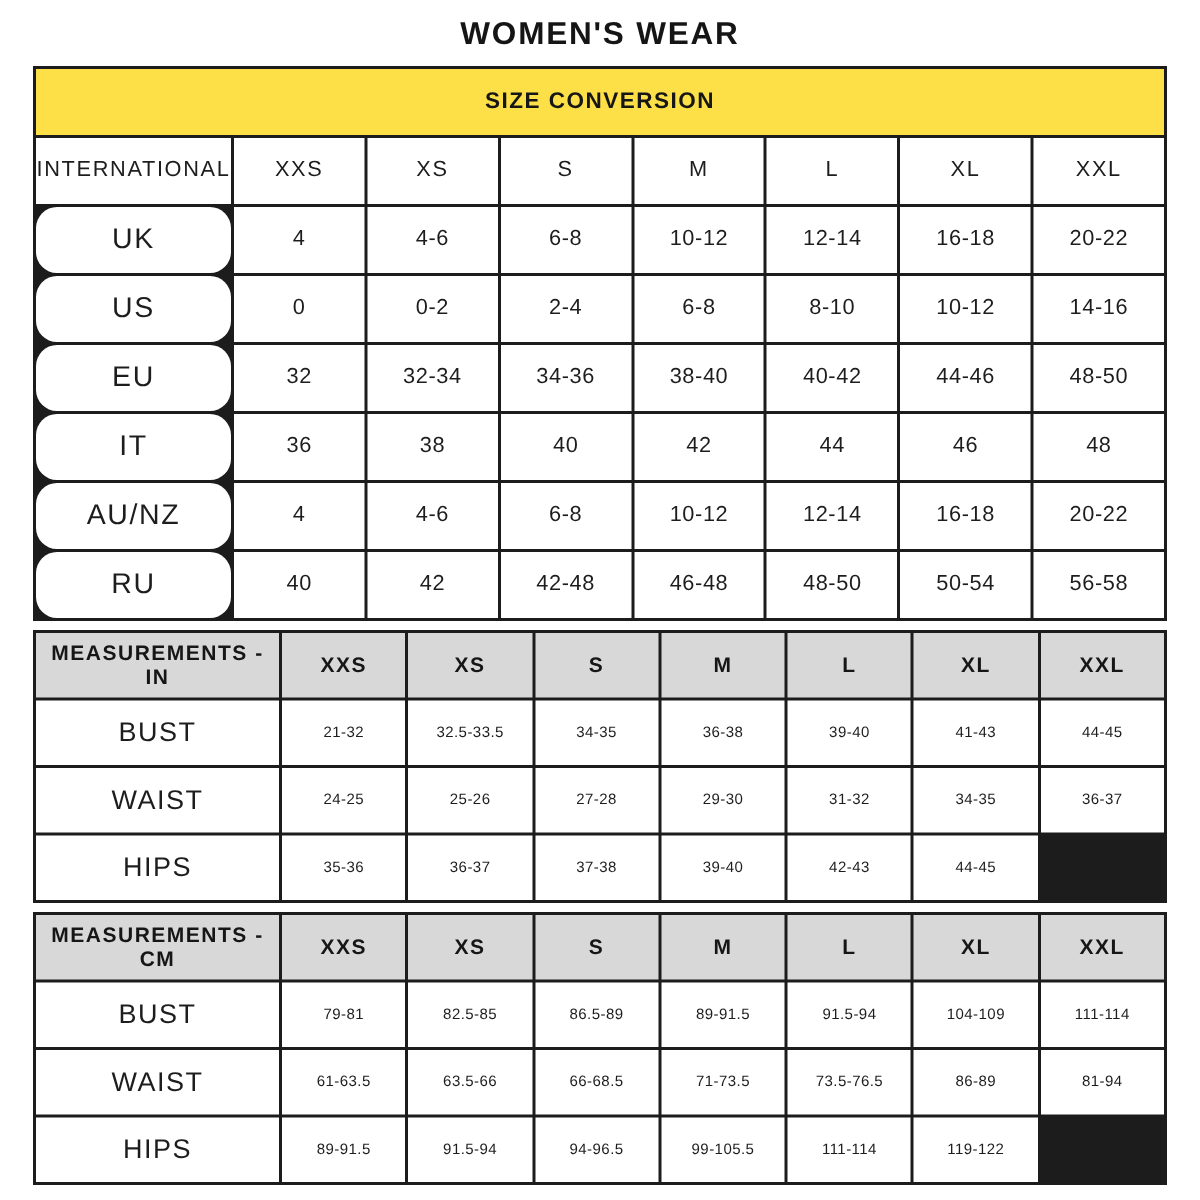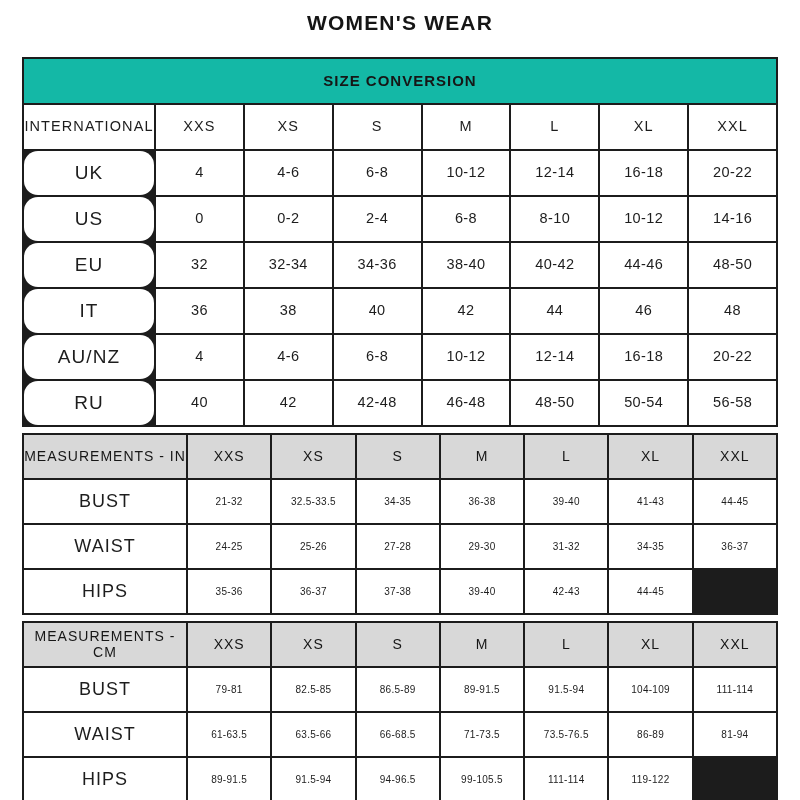--- a/index.html
+++ b/index.html
@@ -13,21 +13,21 @@
     -webkit-font-smoothing: antialiased;
   }
   .page { width: 800px; height: 800px; overflow: hidden; }
   .title {
     text-align: center;
     font-size: 21px;
     font-weight: 700;
     letter-spacing: 1.2px;
     margin: 0;
     padding-top: 11px;
-    padding-bottom: 22px;
+    padding-bottom: 9px;
     color: #151515;
   }
   .sheet { width: 756px; margin: 0 auto; }
 
   
   .tbl {
     display: grid;
     gap: 2px;
     background: #1c1c1c;
     border: 2px solid #1c1c1c;
@@ -39,28 +39,28 @@
   .cell {
     background: #ffffff;
     display: flex;
     align-items: center;
     justify-content: center;
     text-align: center;
     line-height: 1.1;
   }
   .banner {
     grid-column: 1 / -1;
-    background: #14b8a6;
+    background: #fde047;
     font-weight: 700;
     font-size: 15px;
     letter-spacing: 1px;
     color: #161616;
   }
   .grey { background: #d8d8d8; }
-  .hdr-bold { font-weight: 400; font-size: 14px; letter-spacing: 1px; color: #161616; }
+  .hdr-bold { font-weight: 700; font-size: 14px; letter-spacing: 1px; color: #161616; }
   .hdr1 { font-size: 14.5px; letter-spacing: 1.1px; }
   .lbl { font-size: 19px; letter-spacing: 1.1px; border-radius: 14px; }
   .lbl-sm { font-size: 18px; letter-spacing: 1px; }
   .val { font-size: 14.5px; letter-spacing: 0.4px; }
   .val-sm { font-size: 10px; letter-spacing: 0.3px; }
 </style>
 </head>
 <body>
 
 <div class="page">

